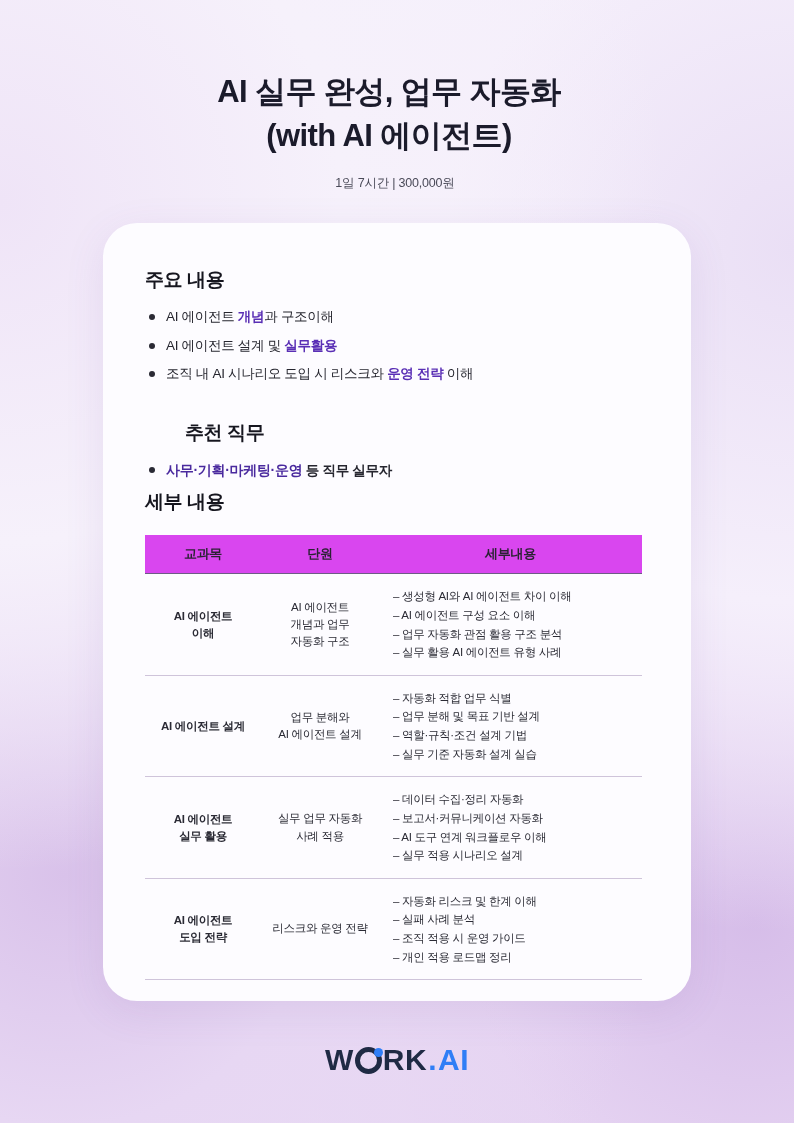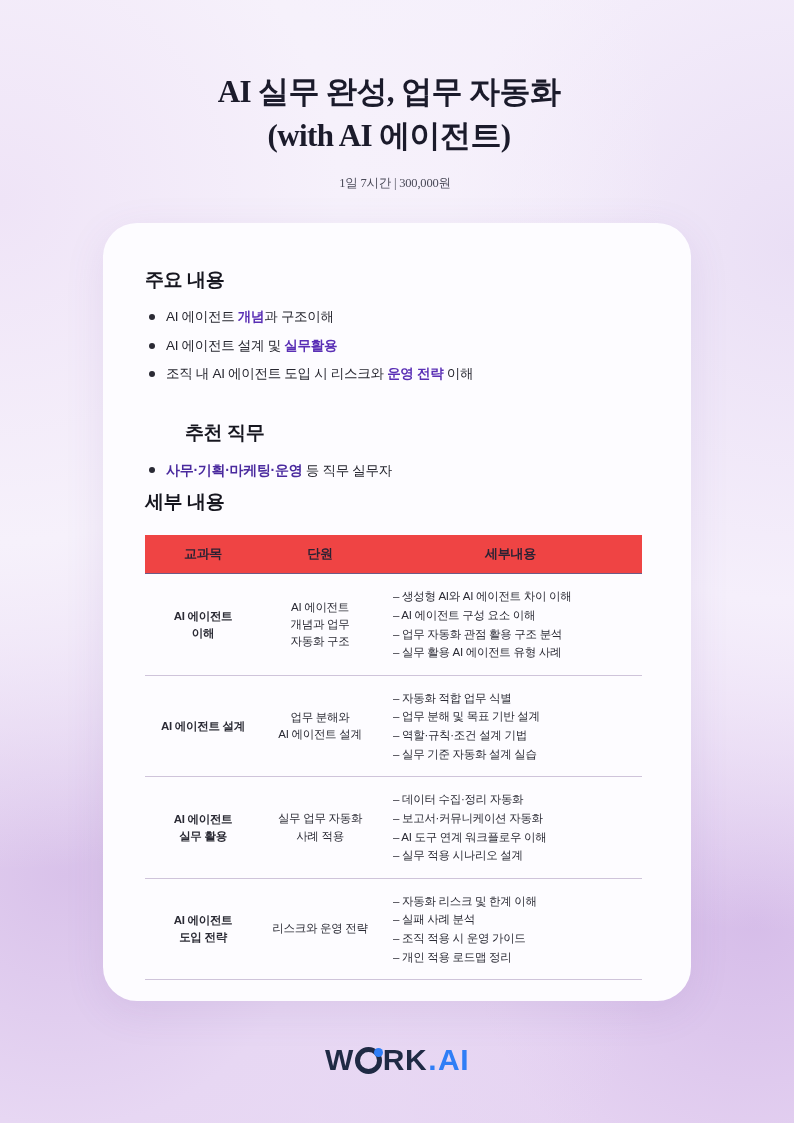--- a/index.html
+++ b/index.html
@@ -25,21 +25,20 @@
       linear-gradient(160deg, #f7f3fc 0%, #f2eaf9 45%, #e9dcf4 100%);
   }
 
   
   .header {
     position: absolute;
     top: 70px;
     left: 0;
     right: 16px;
     text-align: center;
-    font-family: Liberation Serif, serif;
   }
   .title-line {
     font-size: 31px;
     font-weight: 800;
     color: #1b1b2b;
     letter-spacing: -0.6px;
     line-height: 1.42;
   }
   .subtitle {
     margin-top: 17px;
@@ -93,30 +92,30 @@
     position: absolute;
     left: 4px;
     top: 7px;
     width: 6px;
     height: 6px;
     border-radius: 50%;
     background: #2a2a34;
   }
   .hl { font-weight: 800; color: #5a2fb5; }
   .job-item { font-weight: 800; color: #4a2a9e; font-size: 14px; text-align: center; }
-  .job-rest { font-weight: 400; color: #26262f; }
+  .job-rest { font-weight: 700; color: #26262f; }
 
   
   table.curriculum {
     border-collapse: collapse;
     width: 473px;
     table-layout: fixed;
   }
   table.curriculum th {
-    background: #ef4444;
+    background: #d946ef;
     color: #2a2233;
     font-size: 13px;
     font-weight: 700;
     padding: 10px 4px;
     border: none;
     letter-spacing: -0.3px;
   }
   table.curriculum th.c1 { width: 108px; }
   table.curriculum th.c2 { width: 110px; }
   table.curriculum th.c3 { width: 255px; }
@@ -203,21 +202,21 @@
     <div class="subtitle">1일 7시간 | 300,000원</div>
   </div>
 
   <div class="card">
     <div class="card-inner">
 
       <h2 class="section-title">주요 내용</h2>
       <ul class="bullets">
         <li><span>AI 에이전트 </span><span class="hl">개념</span><span>과 구조이해</span></li>
         <li><span>AI 에이전트 설계 및 </span><span class="hl">실무활용</span><span></span></li>
-        <li><span>조직 내 AI 에이전트 도입 시 리스크와 </span><span class="hl">운영 전략</span><span> 이해</span></li>
+        <li><span>조직 내 AI 시나리오 도입 시 리스크와 </span><span class="hl">운영 전략</span><span> 이해</span></li>
       </ul>
 
       <h2 class="section-title second">추천 직무</h2>
       <ul class="bullets">
         <li><span class="job-item">사무·기획·마케팅·운영</span><span class="job-rest"> 등 직무 실무자</span></li>
       </ul>
 
       <h2 class="section-title third">세부 내용</h2>
 
       <table class="curriculum">

